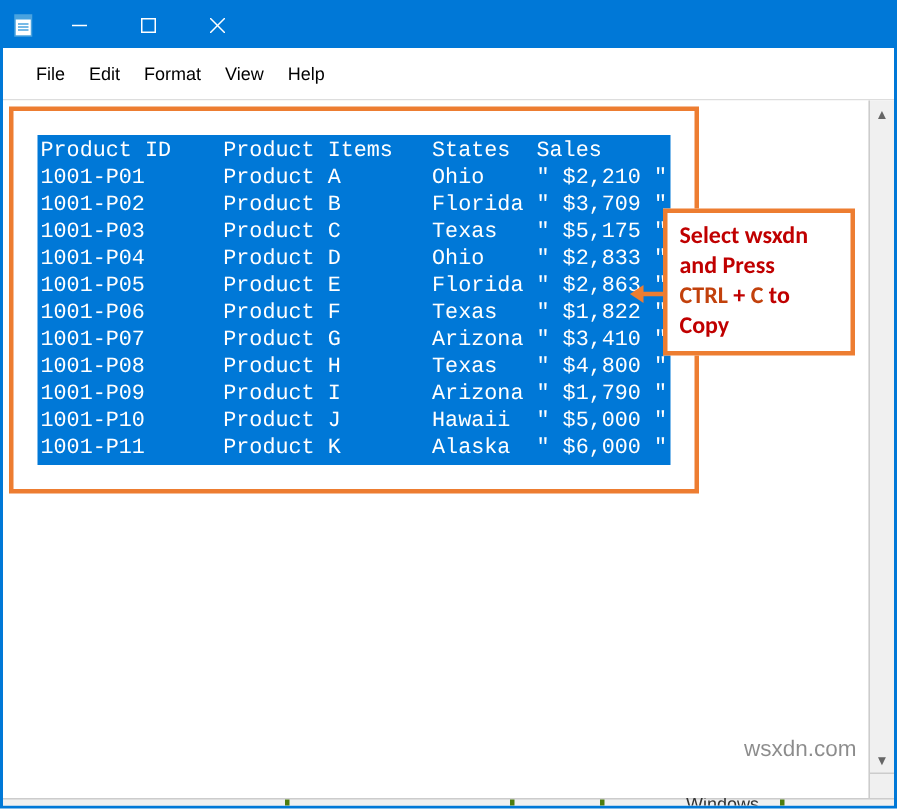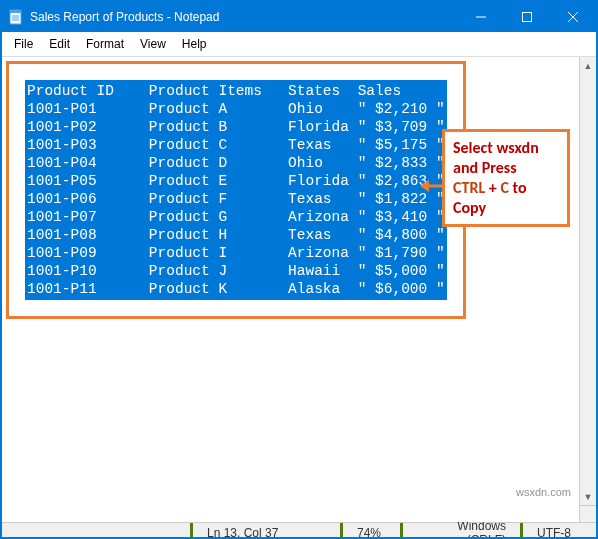--- a/index.html
+++ b/index.html
@@ -34,24 +34,24 @@
     height: 100%;
   }
   .win-btn {
     width: 46px;
     display: flex;
     align-items: center;
     justify-content: center;
     color: #fff;
   }
   .menubar {
-    height: 25px;
-    display: flex;
-    align-items: center;
-    padding: 0 4px;
+    height: 35px;
+    display: flex;
+    align-items: center;
+    padding: 0 14px;
     font-size: 12px;
     background: #fff;
     border-bottom: 1px solid #ddd;
   }
   .menubar div {
     padding: 2px 8px;
   }
   .content-area {
     position: relative;
     height: 465px;
@@ -127,39 +127,38 @@
     padding: 2px 14px;
     display: flex;
     align-items: center;
     text-align: right;
   }
   .statusbar .spacer { flex: 1; }
   .watermark {
     position: absolute;
     right: 8px;
     bottom: 24px;
-    font-size: 11px;
+    font-size: 15px;
     color: rgba(0,0,0,0.45);
     font-family: Arial, sans-serif;
   }
 </style>
 </head>
 <body>
 
 <div class="titlebar">
   <span class="icon">
     <svg width="16" height="16" viewBox="0 0 16 16">
         <rect x="2" y="1" width="11" height="14" fill="#fff" stroke="#4aa3df"></rect>
         <rect x="2" y="1" width="11" height="3" fill="#4aa3df"></rect>
         <line x1="4" y1="7" x2="11" y2="7" stroke="#4aa3df"></line>
         <line x1="4" y1="9" x2="11" y2="9" stroke="#4aa3df"></line>
         <line x1="4" y1="11" x2="11" y2="11" stroke="#4aa3df"></line>
       </svg>
   </span>
-  <span class="title">Sales Report of Products - Notepad</span>
   <div class="win-controls">
     <div class="win-btn">
       <svg width="10" height="10">
           <line x1="0" y1="5" x2="10" y2="5" stroke="#fff" stroke-width="1"></line>
         </svg>
     </div>
     <div class="win-btn">
       <svg width="10" height="10">
           <rect x="0.5" y="0.5" width="9" height="9" fill="none" stroke="#fff" stroke-width="1"></rect>
         </svg>

